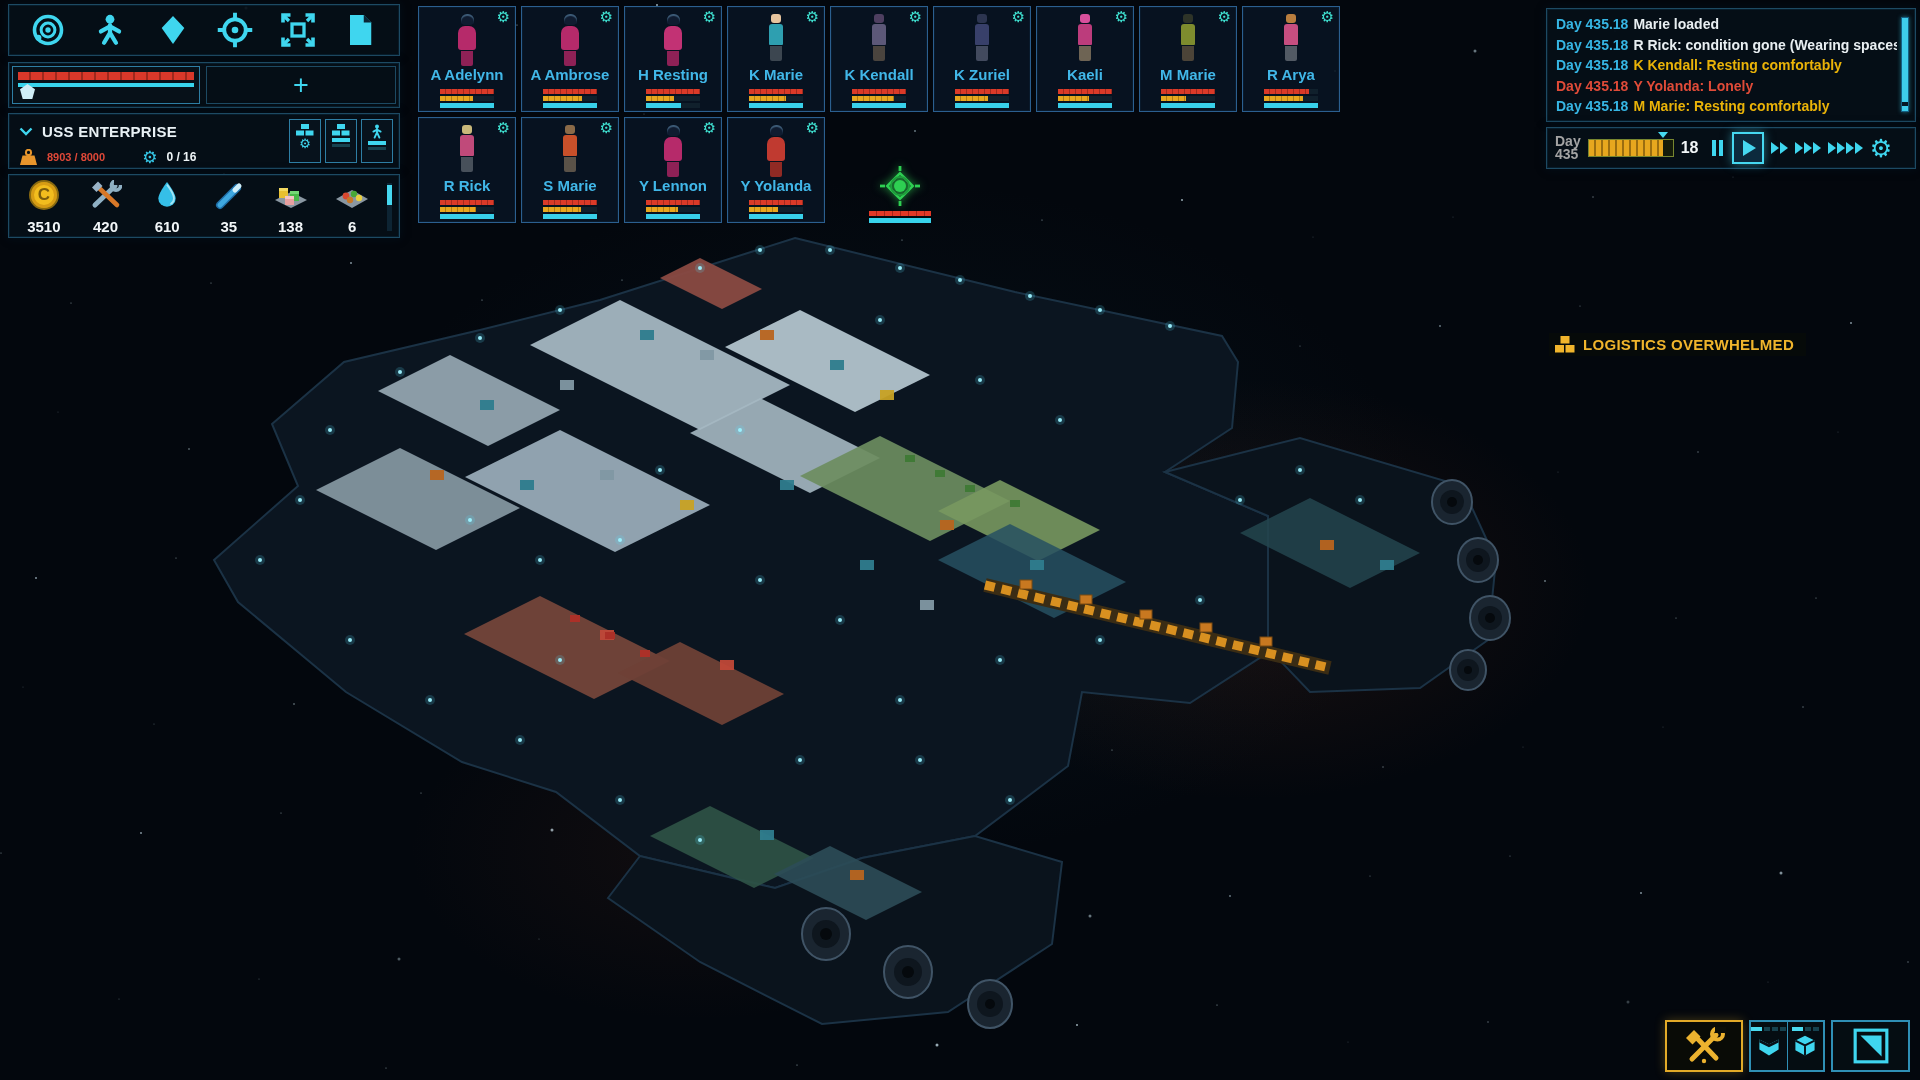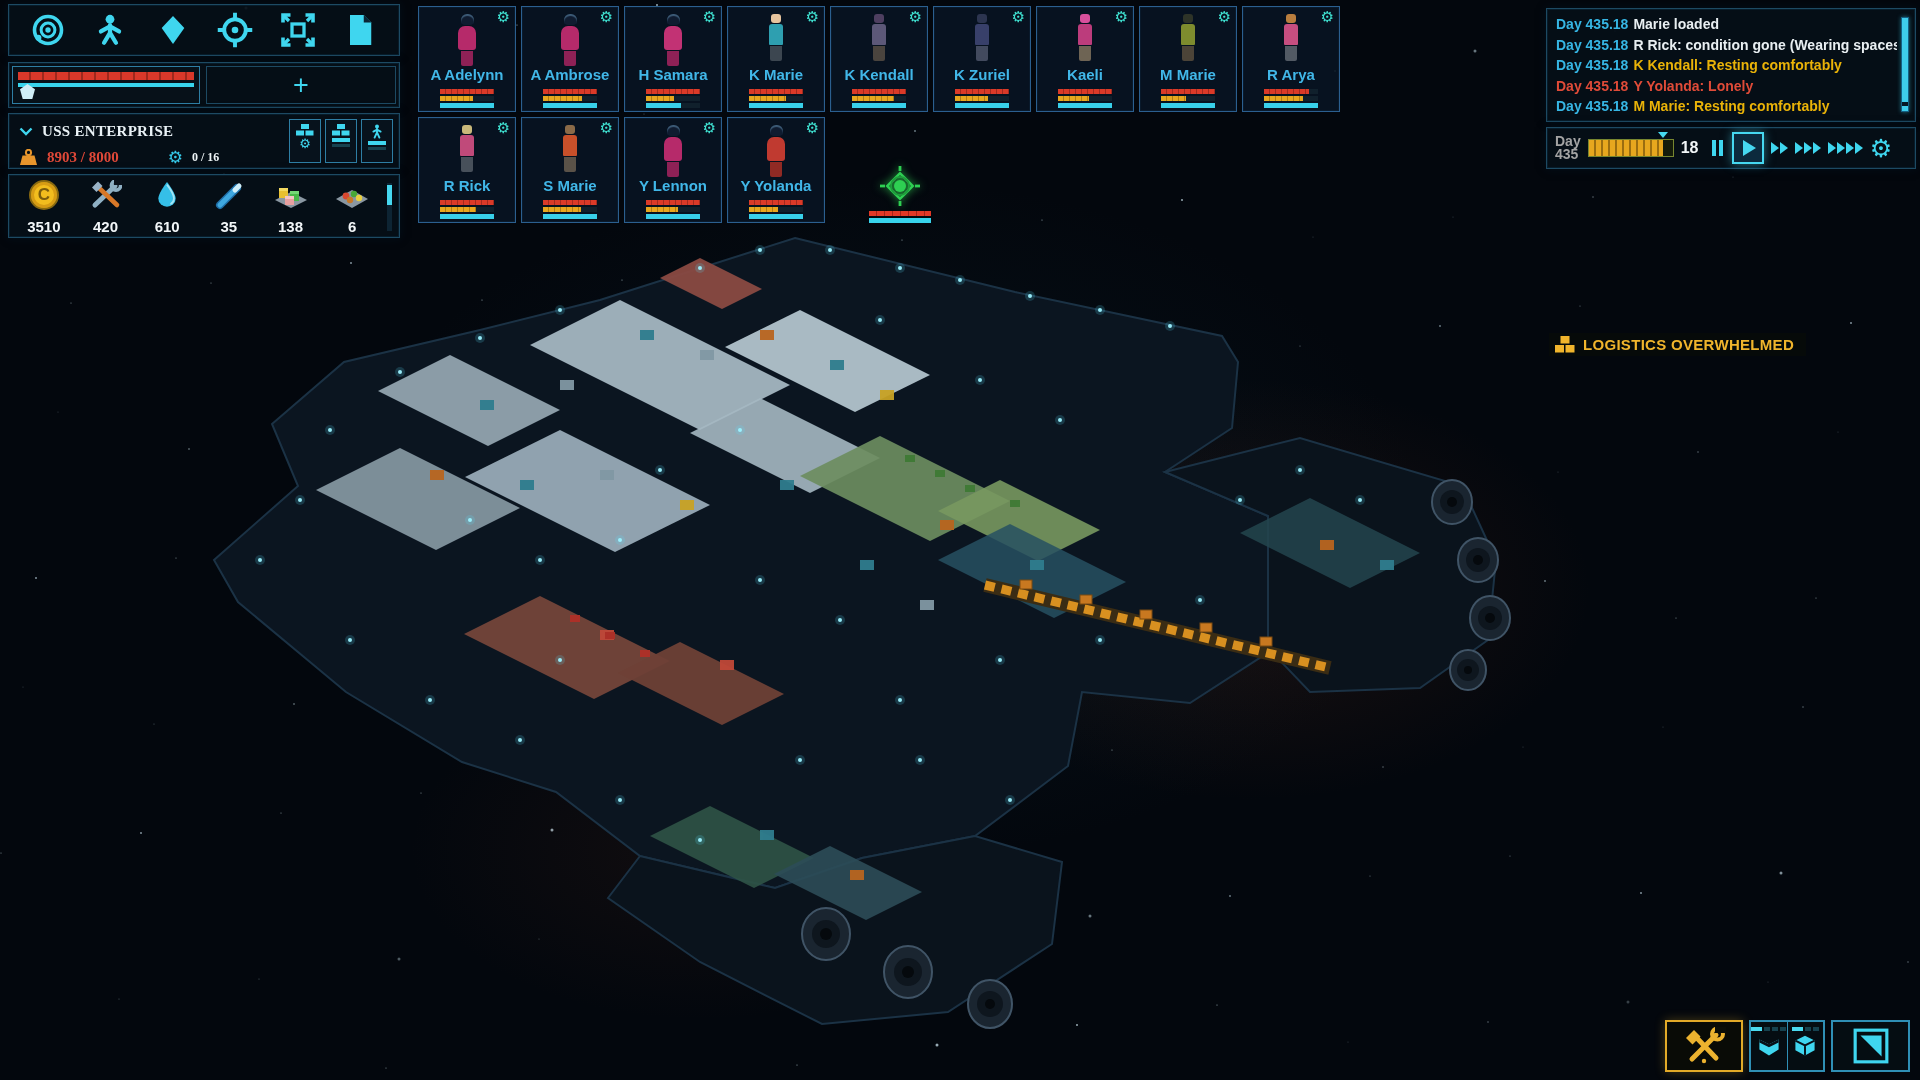--- a/index.html
+++ b/index.html
@@ -22,24 +22,24 @@
   #shipbar{height:46px;margin-top:6px;display:flex;box-sizing:border-box;padding:3px;gap:6px;}
   .shipbar-left{position:relative;width:186px;border:1px solid #2e7ea4;background:#071119;}
   .hull-bar{position:absolute;left:5px;right:5px;top:5px;height:8px;
             background:repeating-linear-gradient(90deg,#d9382a 0 11px,#9e281d 11px 13px);}
   .shield-bar{position:absolute;left:5px;right:5px;top:16px;height:4px;background:#38d4ec;}
   .shield-icon{position:absolute;left:7px;bottom:4px;width:15px;height:15px;background:#cfeef6;
                clip-path:polygon(50% 0,100% 35%,82% 100%,18% 100%,0 35%);}
   .shipbar-right{flex:1;border:1px solid #1d4a63;display:flex;align-items:center;justify-content:center;
                  color:#3fd6ef;font-size:27px;font-weight:400;cursor:pointer;}
 
-  #entpanel{margin-top:5px;height:56px;position:relative;box-sizing:border-box;padding:6px 100px 4px 10px;font-family:Liberation Serif, serif;}
+  #entpanel{margin-top:5px;height:56px;position:relative;box-sizing:border-box;padding:6px 100px 4px 10px;}
   .ent-row{display:flex;align-items:center;gap:9px;height:22px;}
   .ent-name{color:#e9f1f5;font-weight:bold;font-size:15px;letter-spacing:.3px;}
-  .mass-val{color:#e04838;font-weight:bold;font-size:15px;margin-right:40px;}
+  .mass-val{color:#e04838;font-weight:bold;font-size:11px;margin-right:28px;}
   .crew-val{color:#eef4f6;font-weight:bold;font-size:12px;}
   .gearplus{position:relative;color:#35c8e8;font-size:17px;line-height:17px;}
   .mini-btns{position:absolute;right:6px;top:5px;bottom:5px;display:flex;gap:4px;}
   .mini-btn{width:30px;border:1px solid #2e7ea4;background:#07121c;display:flex;flex-direction:column;
             align-items:center;justify-content:flex-start;gap:2px;padding-top:4px;cursor:pointer;}
   .mini-bar{width:18px;height:4px;background:#3fd6ef;}
   .mini-bar.dim{background:#16424f;height:3px;}
   .mini-gear{color:#3fd6ef;font-size:13px;line-height:12px;}
 
   #respanel{margin-top:5px;height:64px;display:flex;box-sizing:border-box;padding:5px 16px 3px 4px;position:relative;}
@@ -651,21 +651,21 @@
         </div>
       </div>
 
       <div class="card">
         <span class="card-gear">⚙</span>
         <div class="sprite">
           <div class="spr-head is-suit" style="background: rgb(16, 28, 48);"></div>
           <div class="spr-top is-suit" style="background: rgb(194, 50, 116);"></div>
           <div class="spr-legs" style="background: rgb(142, 33, 86);"></div>
         </div>
-        <div class="card-name">H Samara</div>
+        <div class="card-name">H Resting</div>
         <div class="bars">
           <div class="bar red">
             <i style="width: 100%;"></i>
           </div>
           <div class="bar yellow">
             <i style="width: 52%;"></i>
           </div>
           <div class="bar cyan">
             <i style="width: 64%;"></i>
           </div>

